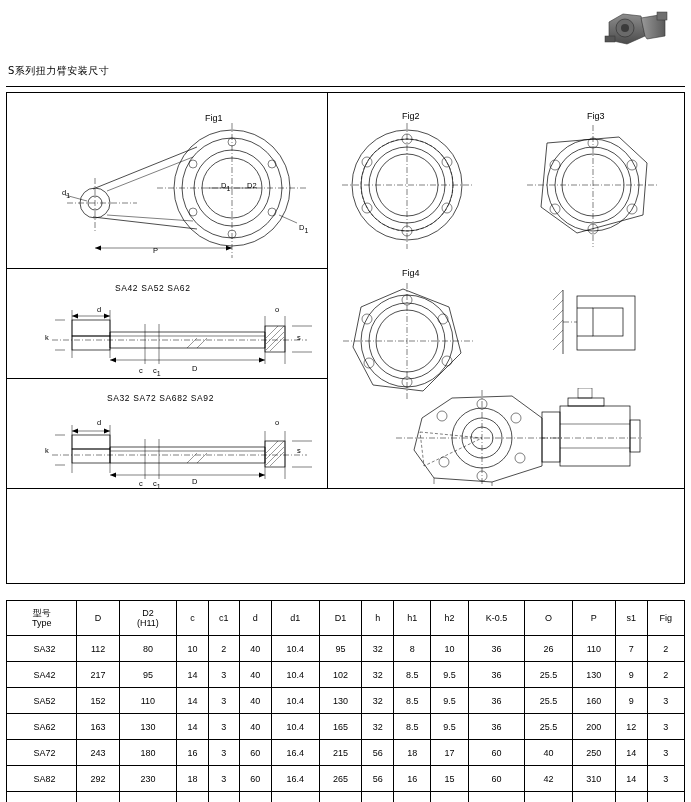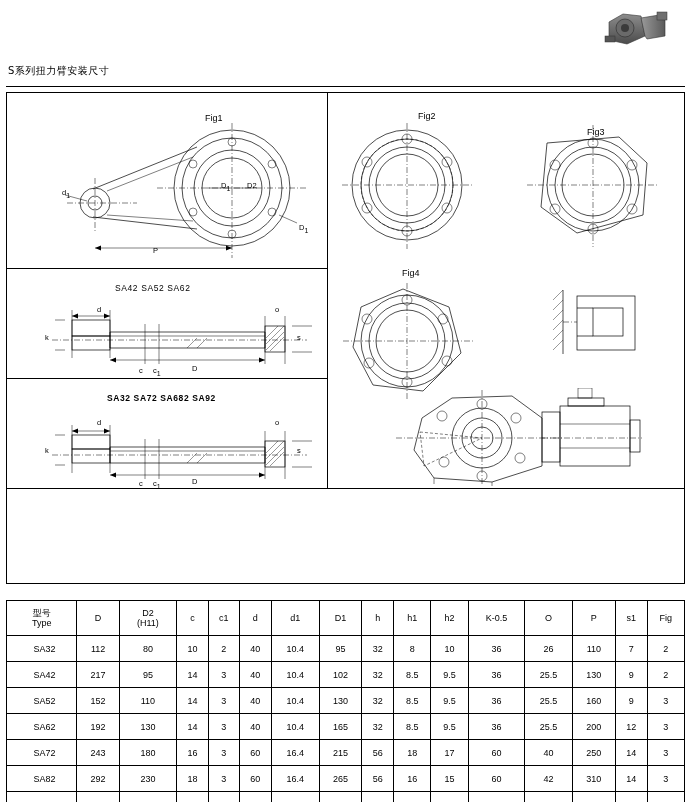--- a/index.html
+++ b/index.html
@@ -192,21 +192,21 @@
       </g>
     </svg>
     <div class="dim" style="position:absolute;left:90px;top:212px;">d</div>
     <div class="dim" style="position:absolute;left:38px;top:240px;">k</div>
     <div class="dim" style="position:absolute;left:132px;top:273px;">c</div>
     <div class="dim" style="position:absolute;left:146px;top:273px;">c<span class="sub">1</span></div>
     <div class="dim" style="position:absolute;left:185px;top:271px;">D</div>
     <div class="dim" style="position:absolute;left:268px;top:212px;">o</div>
     <div class="dim" style="position:absolute;left:290px;top:240px;">s</div>
 
-    <div class="draw-label" style="left:100px;top:300px;font-weight:bold;">SA32 SA72 SA682 SA92</div>
+    <div class="draw-label" style="left:100px;top:300px;">SA32 SA72 SA682 SA92</div>
     <svg style="position:absolute;left:30px;top:318px;" width="285" height="75" viewBox="0 0 285 75">
       <rect x="35" y="24" width="38" height="14" class="ln"></rect>
       <rect x="35" y="38" width="38" height="14" class="ln"></rect>
       <path d="M73 36 L228 36 L228 52 L73 52 Z" class="ln"></path>
       <path d="M73 40 L228 40" class="ln-thin"></path>
       <rect x="228" y="30" width="20" height="26" class="ln"></rect>
       <g class="hatch">
         <line x1="229" y1="54" x2="247" y2="36"></line>
           <line x1="229" y1="48" x2="247" y2="30"></line>
         <line x1="233" y1="55" x2="247" y2="41"></line>
@@ -235,40 +235,40 @@
       </g>
     </svg>
     <div class="dim" style="position:absolute;left:90px;top:325px;">d</div>
     <div class="dim" style="position:absolute;left:38px;top:353px;">k</div>
     <div class="dim" style="position:absolute;left:132px;top:386px;">c</div>
     <div class="dim" style="position:absolute;left:146px;top:386px;">c<span class="sub">1</span></div>
     <div class="dim" style="position:absolute;left:185px;top:384px;">D</div>
     <div class="dim" style="position:absolute;left:268px;top:325px;">o</div>
     <div class="dim" style="position:absolute;left:290px;top:353px;">s</div>
 
-    <div class="fig-label" style="left:399px;top:18px;">Fig2</div>
+    <div class="fig-label" style="left:383px;top:18px;">Fig2</div>
     <svg style="position:absolute;left:330px;top:30px;" width="150" height="130" viewBox="0 0 150 130">
       <circle cx="70" cy="62" r="55" class="ln"></circle>
       <circle cx="70" cy="62" r="46" class="ln"></circle>
       <circle cx="70" cy="62" r="38" class="ln"></circle>
       <circle cx="70" cy="62" r="31" class="ln"></circle>
       <g class="ln-thin">
         <circle cx="70" cy="16" r="5"></circle>
           <circle cx="110" cy="39" r="5"></circle>
         <circle cx="110" cy="85" r="5"></circle>
           <circle cx="70" cy="108" r="5"></circle>
         <circle cx="30" cy="85" r="5"></circle>
           <circle cx="30" cy="39" r="5"></circle>
       </g>
       <line x1="5" y1="62" x2="135" y2="62" class="ln-dash"></line>
       <line x1="70" y1="0" x2="70" y2="126" class="ln-dash"></line>
       <circle cx="70" cy="62" r="46" class="ln-dash2" stroke-dasharray="2 3"></circle>
     </svg>
 
-    <div class="fig-label" style="left:568px;top:18px;margin-top:16px;">Fig3</div>
+    <div class="fig-label" style="left:568px;top:18px;">Fig3</div>
     <svg style="position:absolute;left:512px;top:30px;" width="150" height="130" viewBox="0 0 150 130">
       <path d="M28 20 L100 14 L128 40 L124 92 L58 110 L22 84 Z" class="ln"></path>
       <circle cx="74" cy="62" r="46" class="ln"></circle>
       <circle cx="74" cy="62" r="38" class="ln"></circle>
       <circle cx="74" cy="62" r="31" class="ln"></circle>
       <g class="ln-thin">
         <circle cx="74" cy="20" r="5"></circle>
           <circle cx="113" cy="42" r="5"></circle>
         <circle cx="113" cy="86" r="5"></circle>
           <circle cx="74" cy="106" r="5"></circle>
@@ -423,21 +423,21 @@
         <td>8.5</td>
         <td>9.5</td>
         <td>36</td>
         <td>25.5</td>
         <td>160</td>
         <td>9</td>
         <td>3</td>
       </tr>
       <tr>
         <td>SA62</td>
-        <td>192</td>
+        <td>163</td>
         <td>130</td>
         <td>14</td>
         <td>3</td>
         <td>40</td>
         <td>10.4</td>
         <td>165</td>
         <td>32</td>
         <td>8.5</td>
         <td>9.5</td>
         <td>36</td>

